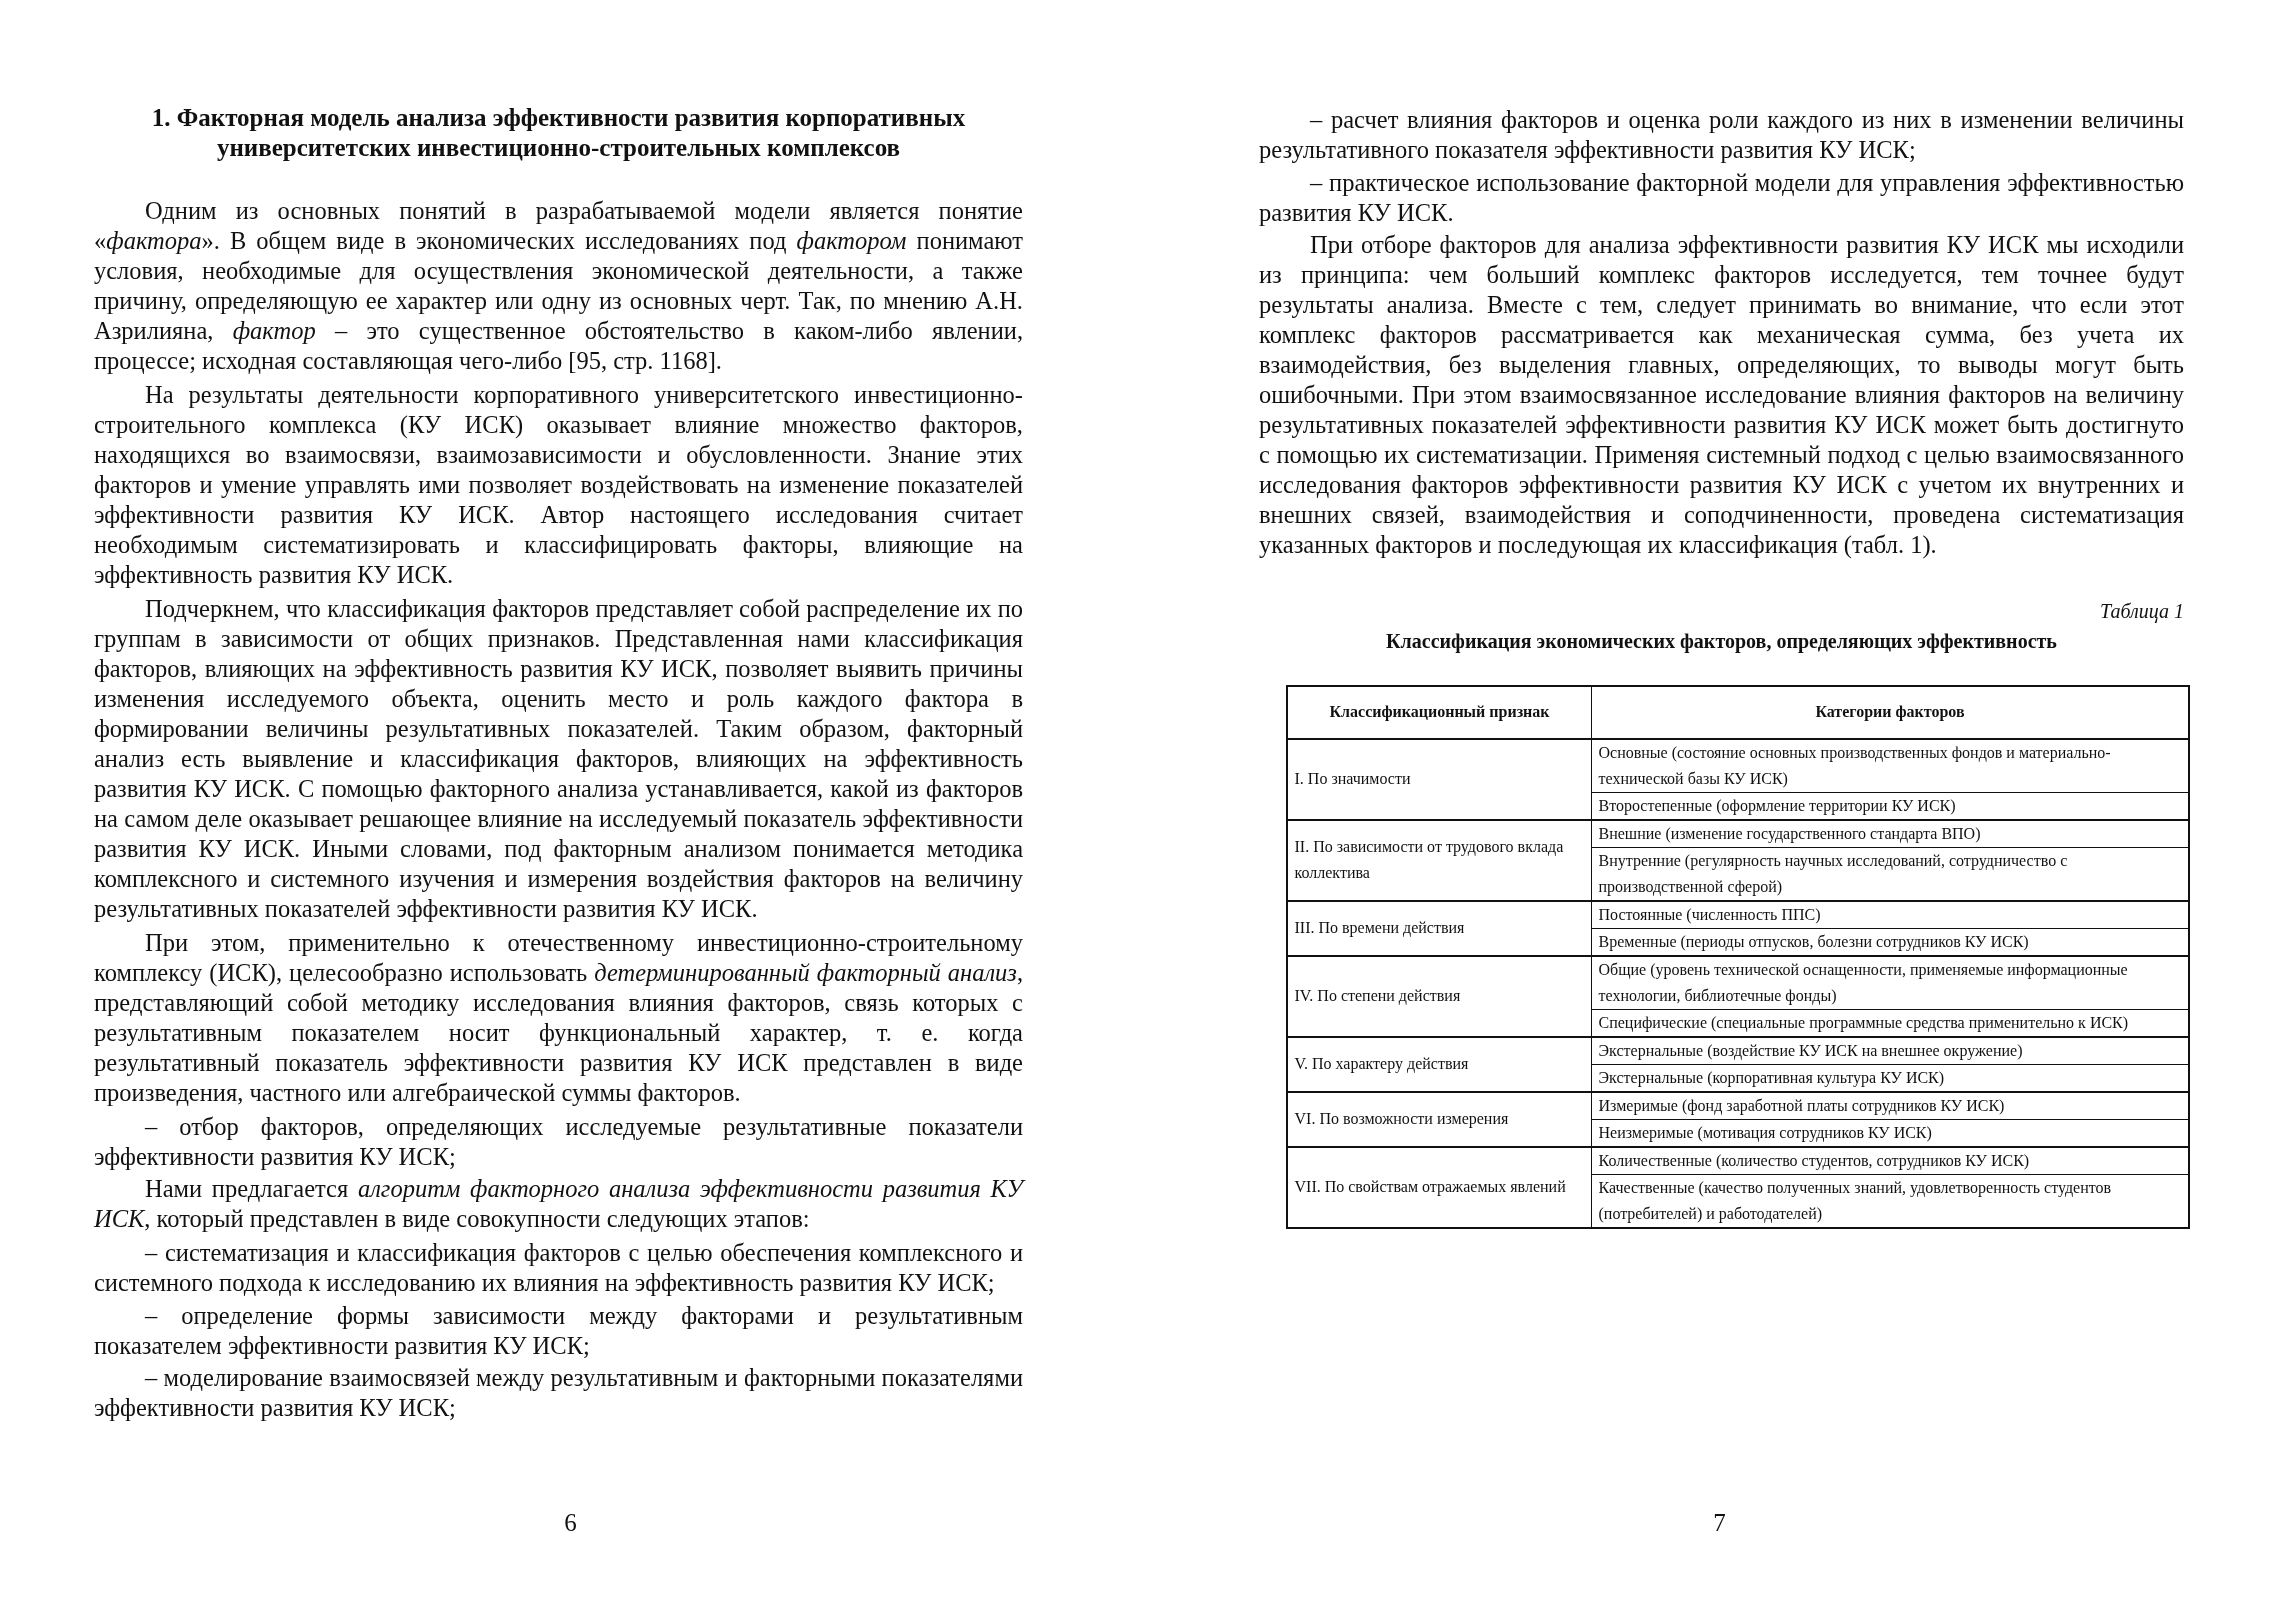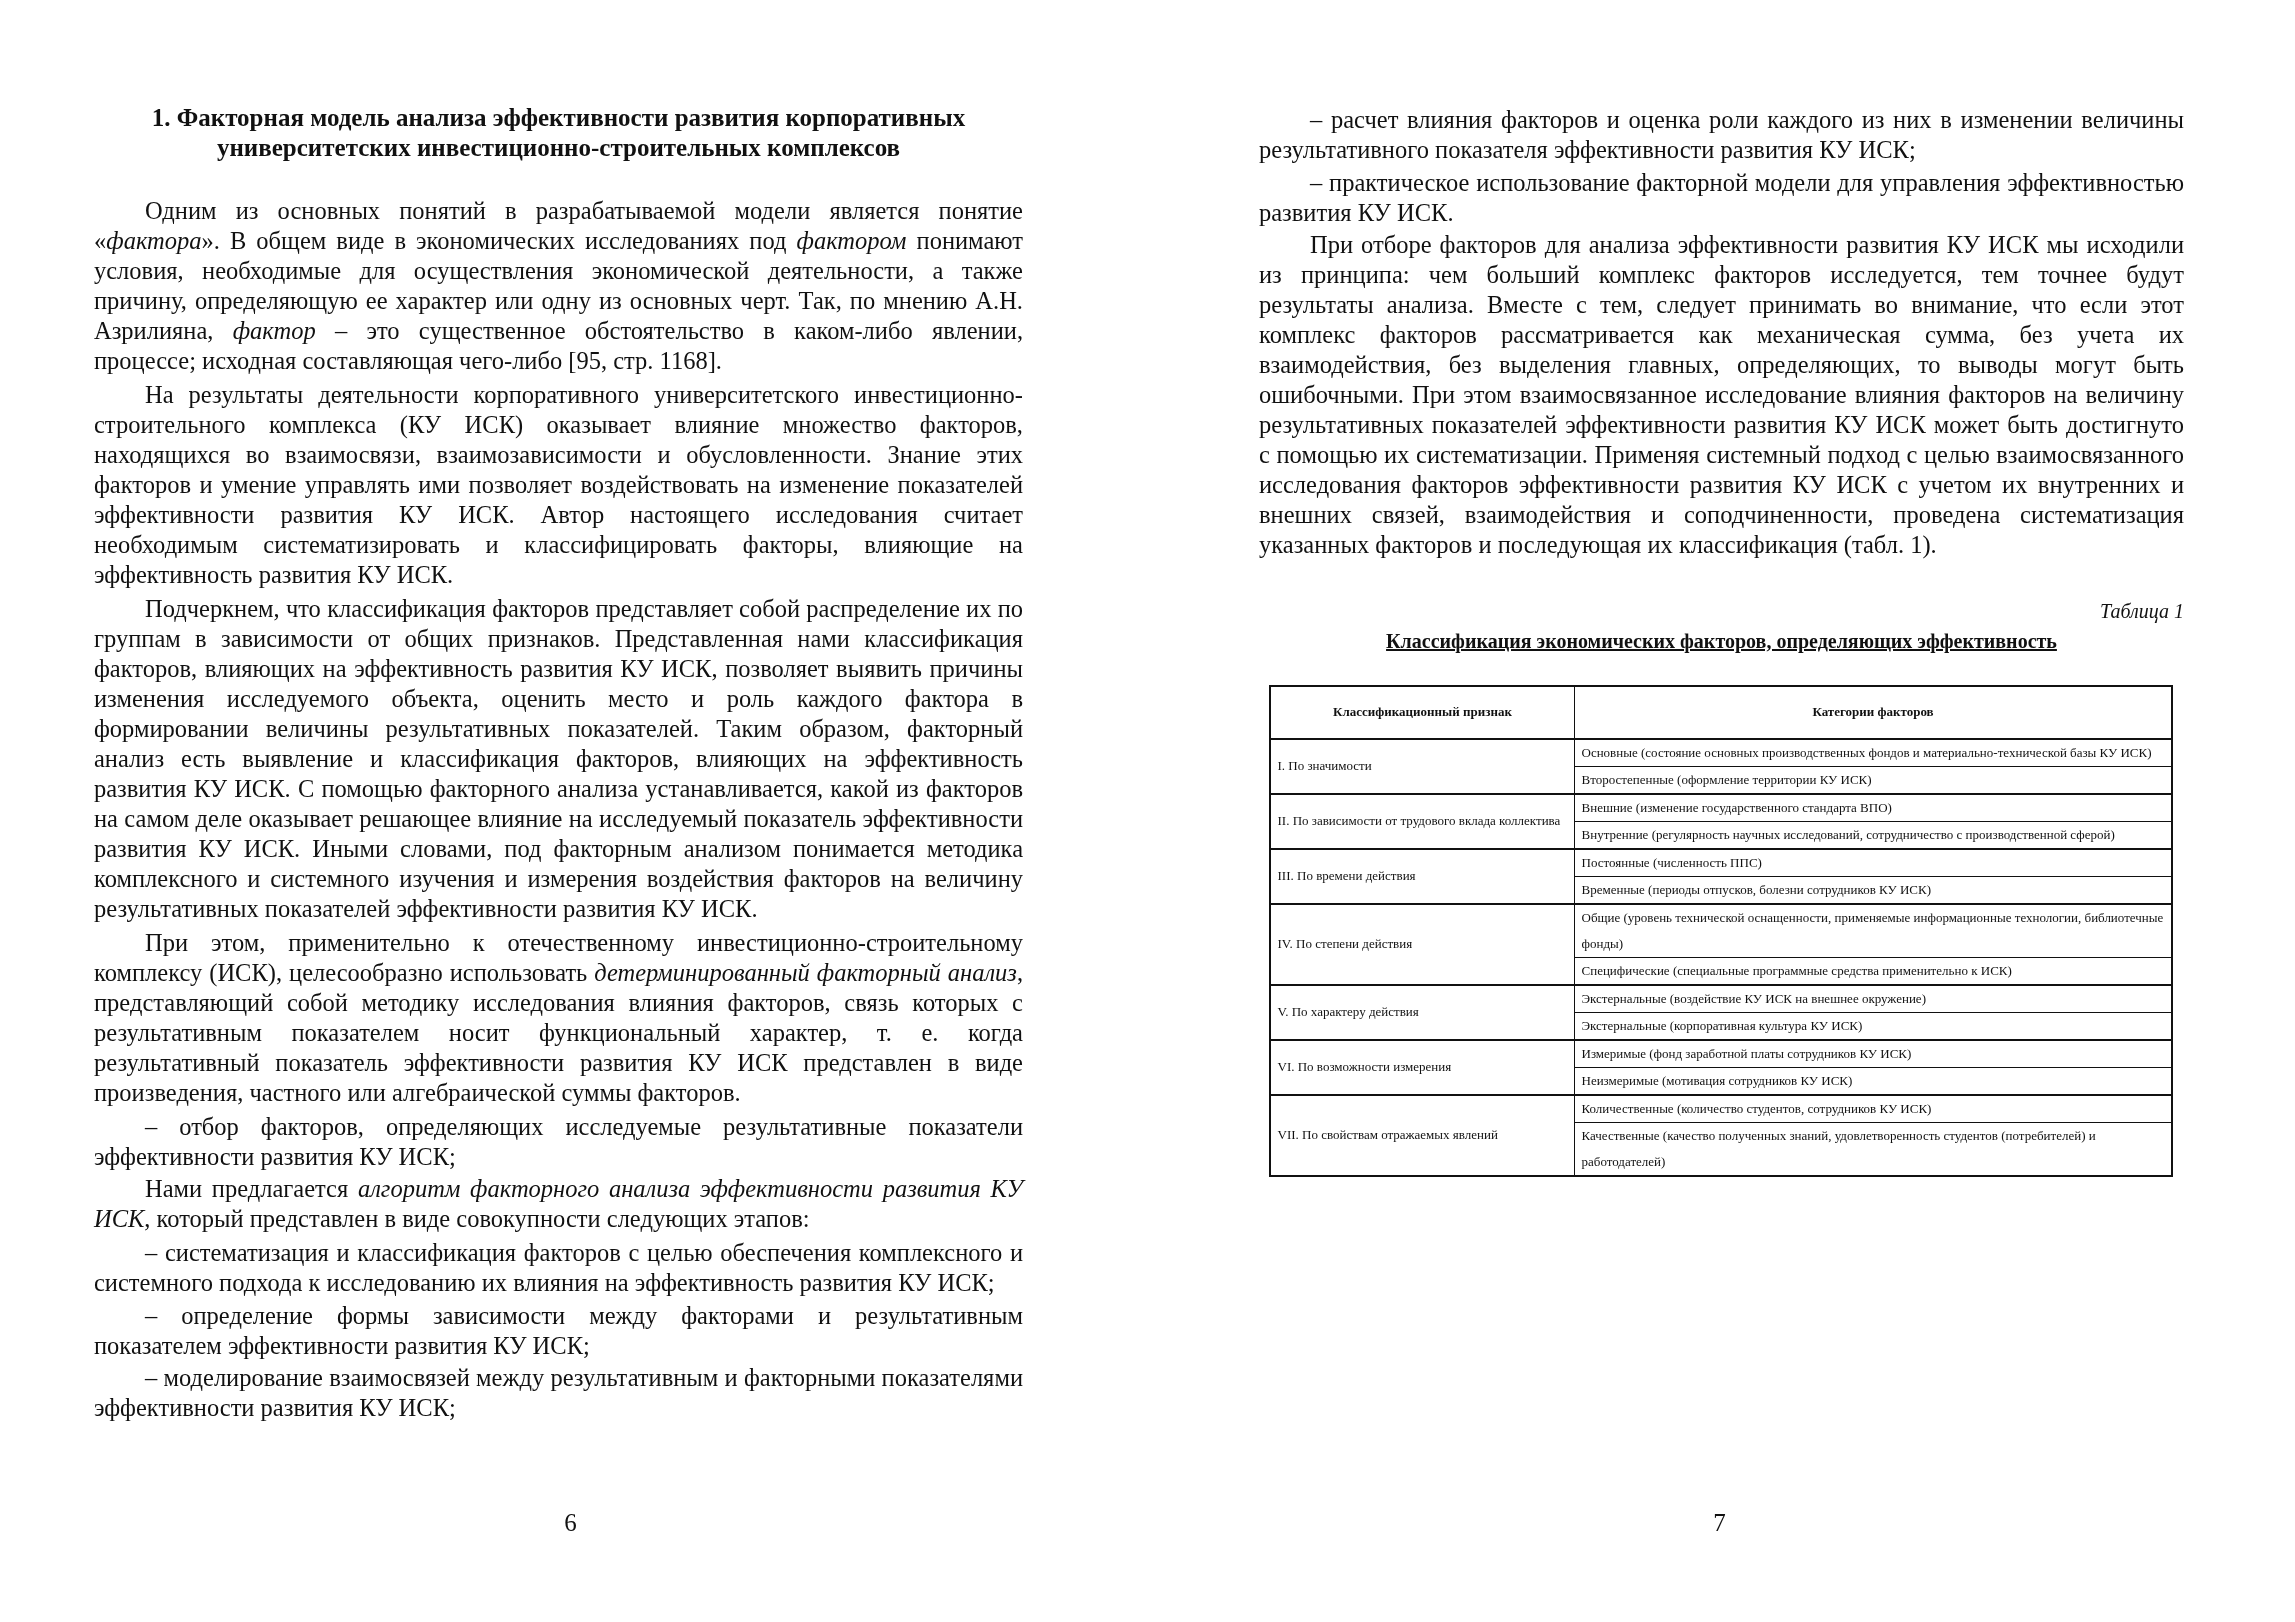--- a/index.html
+++ b/index.html
@@ -22,25 +22,24 @@
   .para .it { font-style: italic; }
   .para.list { margin-bottom: 2.6px; }
 
   .table-caption-label {
     font-style: italic; font-size: 20px; line-height: 26px; text-align: right;
     margin: 38px 0 2.6px 0;
   }
   .table-title {
     font-weight: bold; font-size: 20px; line-height: 29px; text-align: center;
     margin: 0 0 29px 0;
-    text-decoration: underline;
   }
   table.factors {
-    border-collapse: collapse; width: 904px; margin-left: 10px;
-    font-size: 13px; line-height: 26px; border: 2px solid #111;
+    border-collapse: collapse; width: 904px; margin-left: 27px;
+    font-size: 16px; line-height: 26px; border: 2px solid #111;
   }
   table.factors th, table.factors td {
     border: 1.3px solid #111; padding: 0 6.5px; vertical-align: middle; text-align: left;
   }
   table.factors th { font-weight: bold; text-align: center; height: 51px; }
   table.factors td.crit { width: 290px; }
   table.factors tr.group-start td { border-top: 2px solid #111; }
 
   .page-number {
     position: absolute; top: 1508px; font-size: 25px; line-height: 30px;

